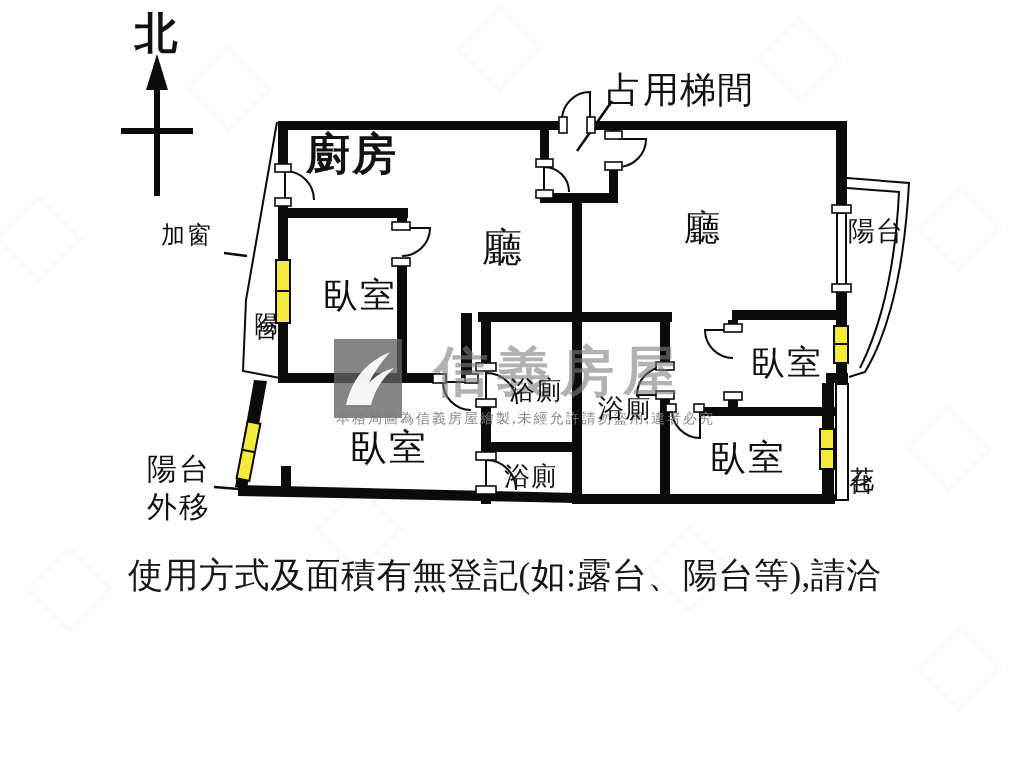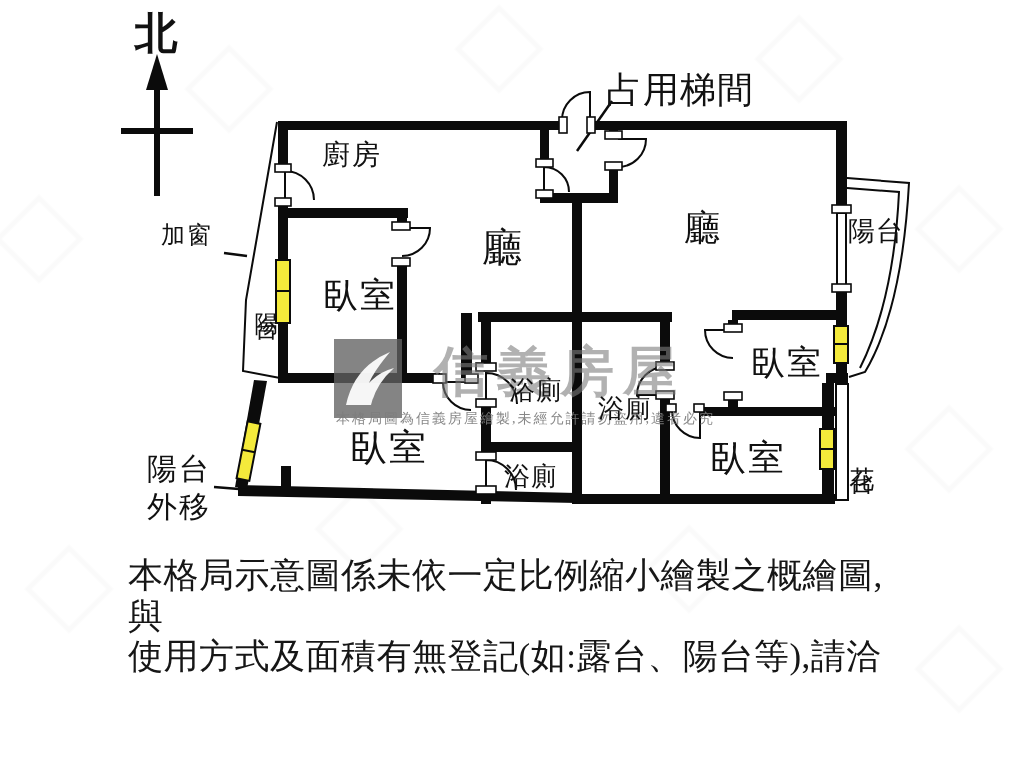--- a/index.html
+++ b/index.html
@@ -4,21 +4,21 @@
 <style>
   html,body{margin:0;padding:0;background:#ffffff;}
   #stage{position:relative;width:1024px;height:768px;background:#ffffff;overflow:hidden;
          font-family:"Liberation Serif", serif;color:#111;}
   #plan-svg{position:absolute;left:0;top:0;}
   .lbl{position:absolute;transform:translate(-50%,-50%);white-space:nowrap;
        color:#111;letter-spacing:2px;line-height:1.05;}
   .vert{writing-mode:vertical-rl;letter-spacing:3px;}
   
   .lbl-north{left:156px;top:34px;font-size:43px;font-weight:600;letter-spacing:0;}
-  .lbl-kitchen{left:352px;top:155px;font-size:28px;}
+  .lbl-kitchen{left:352px;top:155px;font-size:44px;font-weight:bold;}
   .lbl-living-left{left:503px;top:248px;font-size:40px;}
   .lbl-living-right{left:703px;top:229px;font-size:36px;}
   .lbl-bed-lm{left:360px;top:296px;font-size:35px;}
   .lbl-bed-lb{left:389px;top:448px;font-size:37px;}
   .lbl-bed-rt{left:787px;top:363px;font-size:34px;}
   .lbl-bed-rb{left:748px;top:459px;font-size:36px;}
   .lbl-bath-top{left:536px;top:391px;font-size:26px;letter-spacing:1px;}
   .lbl-bath-mid{left:625px;top:409px;font-size:26px;letter-spacing:1px;}
   .lbl-bath-bot{left:531px;top:477px;font-size:26px;letter-spacing:1px;}
   .lbl-balc-left{left:266px;top:297px;font-size:24px;}
@@ -201,18 +201,17 @@
   <div class="lbl lbl-balc-right">陽台</div>
   <div class="lbl vert lbl-flower">花台</div>
   <div class="lbl lbl-stair">占用梯間</div>
   <div class="lbl lbl-addwin">加窗</div>
   <div class="lbl-balcmoved">
     <div>陽台</div>
     <div>外移</div>
   </div>
 
   <div class="disclaimer">
-    <div>本格局示意圖係未依一定比例縮小繪製之概繪圖,與</div>
     <div>使用方式及面積有無登記(如:露台、陽台等),請洽</div>
 
   </div>
 
 </div>
 
 </body></html>

